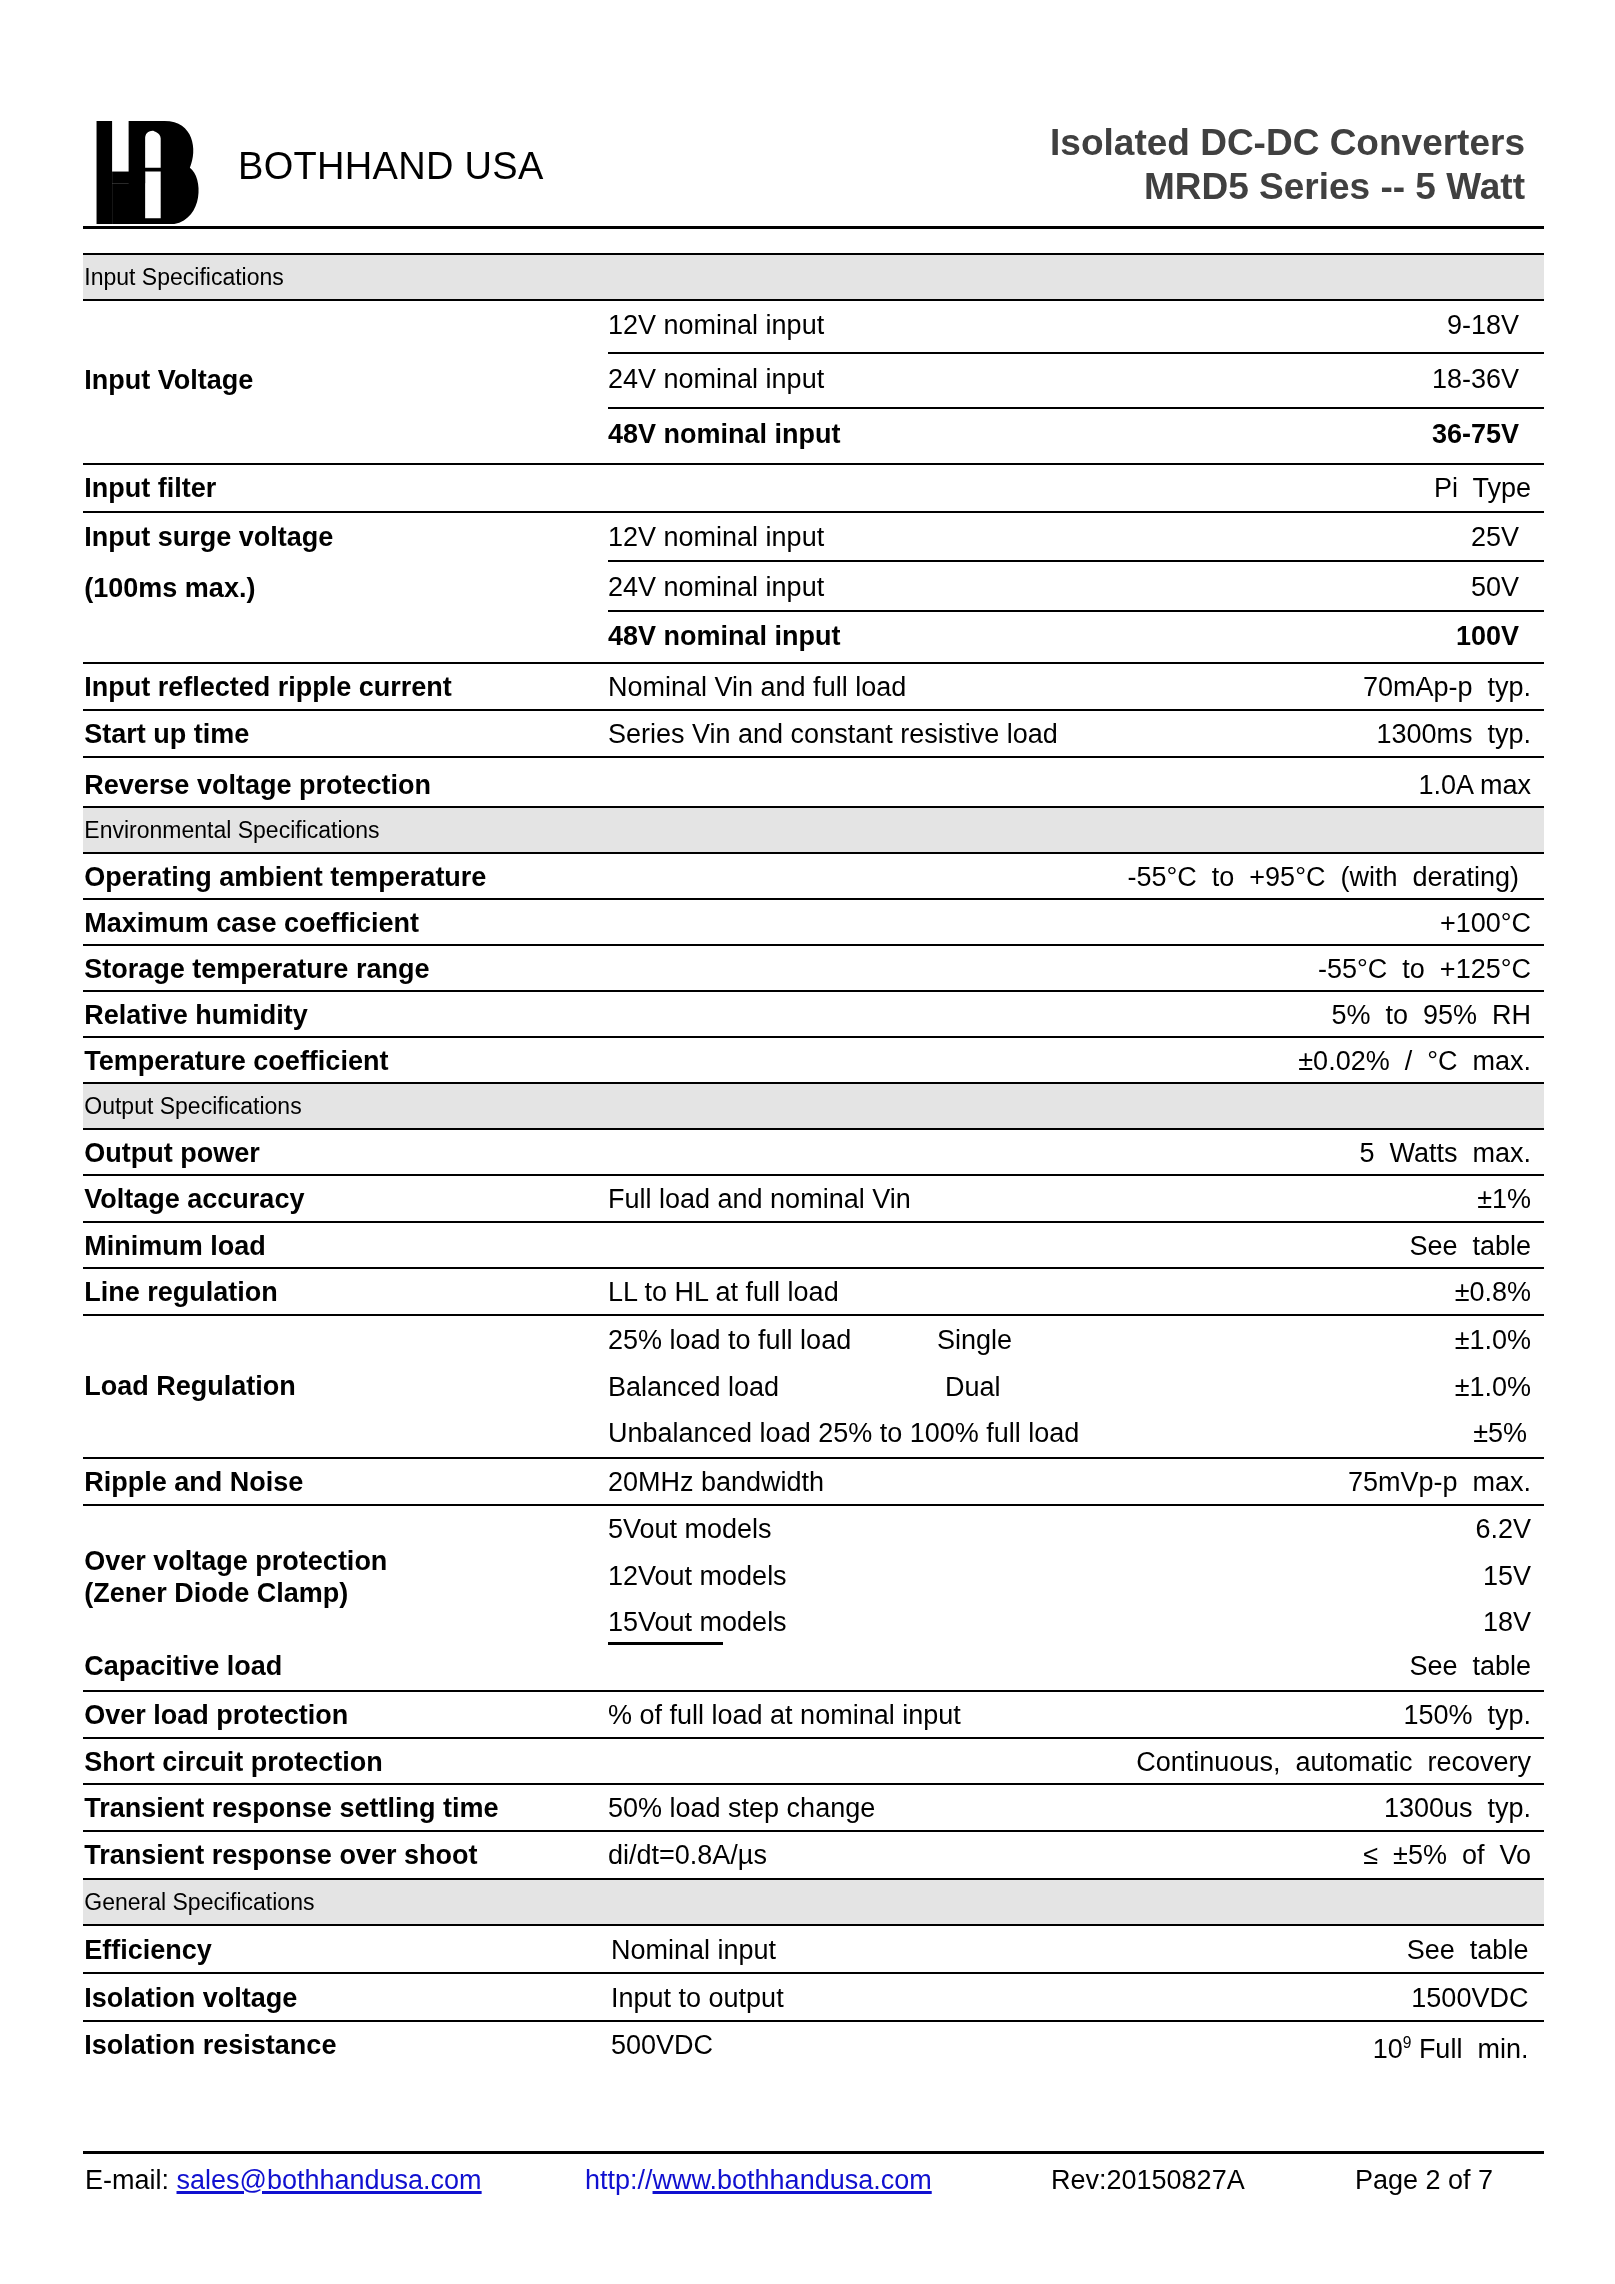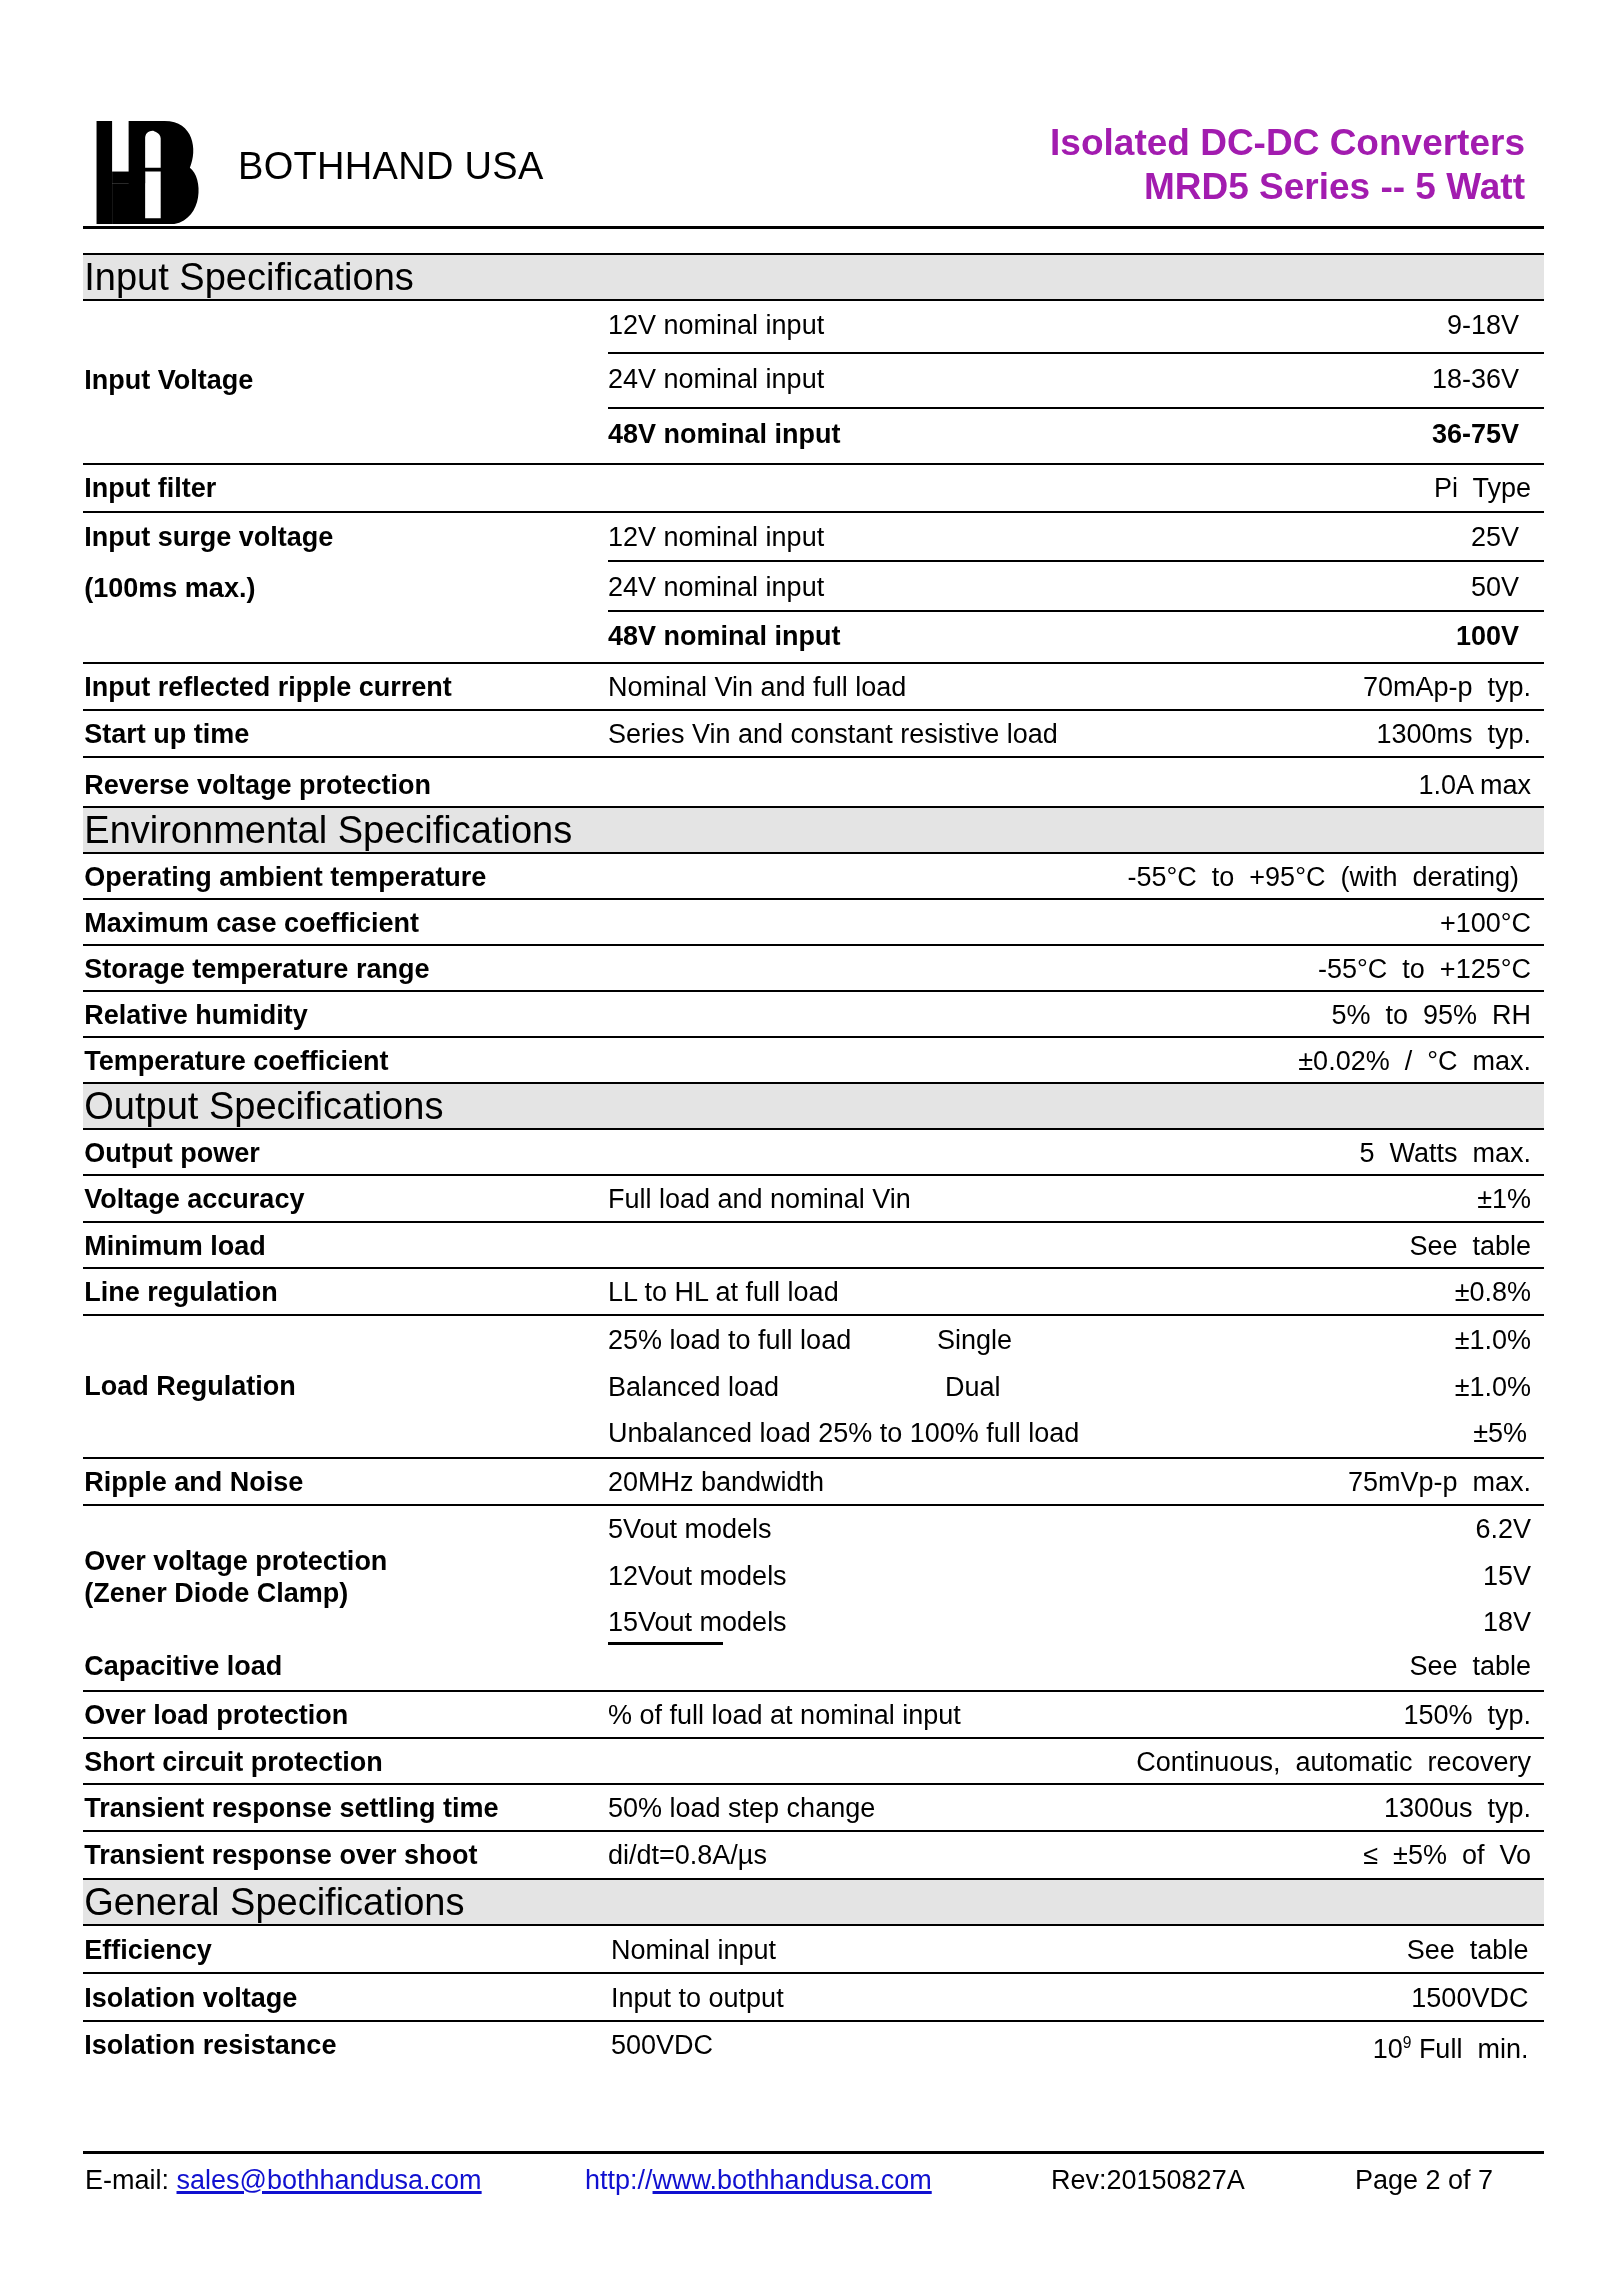--- a/index.html
+++ b/index.html
@@ -1,27 +1,27 @@
 <!DOCTYPE html>
 <html style="font-size:10.4px"><head>
 <meta charset="utf-8">
 <style>
   html, body { margin: 0; padding: 0; background: #ffffff; }
   body { width: 1616px; height: 2284px; position: relative; overflow: hidden;
          font-family: "Liberation Sans", sans-serif; color: #000; }
   .abs { position: absolute; }
   .logo { left: 96px; top: 121px; width: 108px; height: 104px; }
   .brand { left: 238px; top: 145px; font-size: 38px; font-weight: normal; letter-spacing: 0.3px; }
-  .title { right: 91px; top: 121px; text-align: right; color: #a21caf; font-weight: bold;
+  .title { right: 91px; top: 121px; text-align: right; color: #404040; font-weight: bold;
            font-size: 37px; line-height: 44px; }
   .hdr-rule { left: 83px; width: 1461px; top: 226px; height: 2.6px; background: #000; }
 
   .sheet { left: 83px; top: 253px; width: 1461px; }
   .section-head { background: #e4e4e4; border-top: 2.6px solid #000; border-bottom: 2.6px solid #000;
-                  height: 44px; line-height: 44px; font-size: 38px; padding-left: 1.3px; }
+                  height: 44px; line-height: 44px; font-size: 23px; padding-left: 1.3px; }
   .row { position: relative; border-bottom: 2.6px solid #000; font-size: 27px; }
   .row .c1 { position: absolute; left: 1.3px; font-weight: bold; }
   .row .c2 { position: absolute; left: 525px; }
   .row .c2b { position: absolute; left: 854px; }
   .row .c3 { position: absolute; right: 13px; text-align: right; white-space: pre; }
   .sub { position: absolute; left: 525px; right: 0; border-bottom: 2.6px solid #000; }
   .sub.last { border-bottom: none; font-weight: bold; }
   sup { font-size: 15.6px; }
 
   .footer-rule { left: 83px; width: 1461px; top: 2151px; height: 2.6px; background: #000; }

